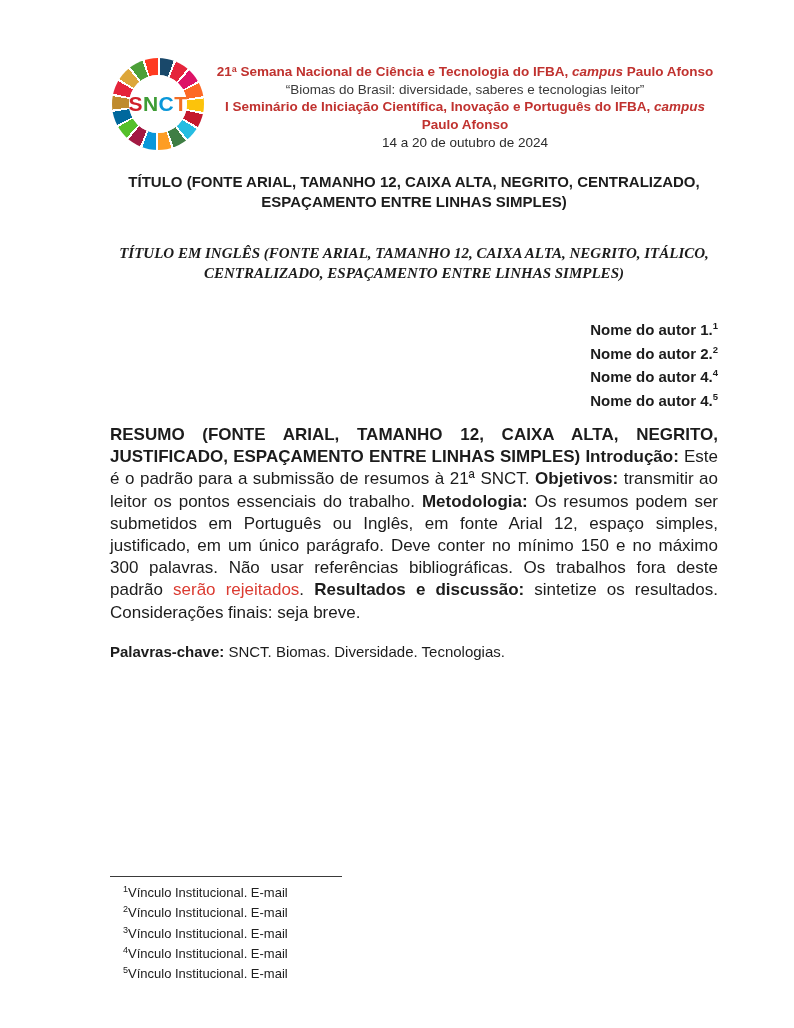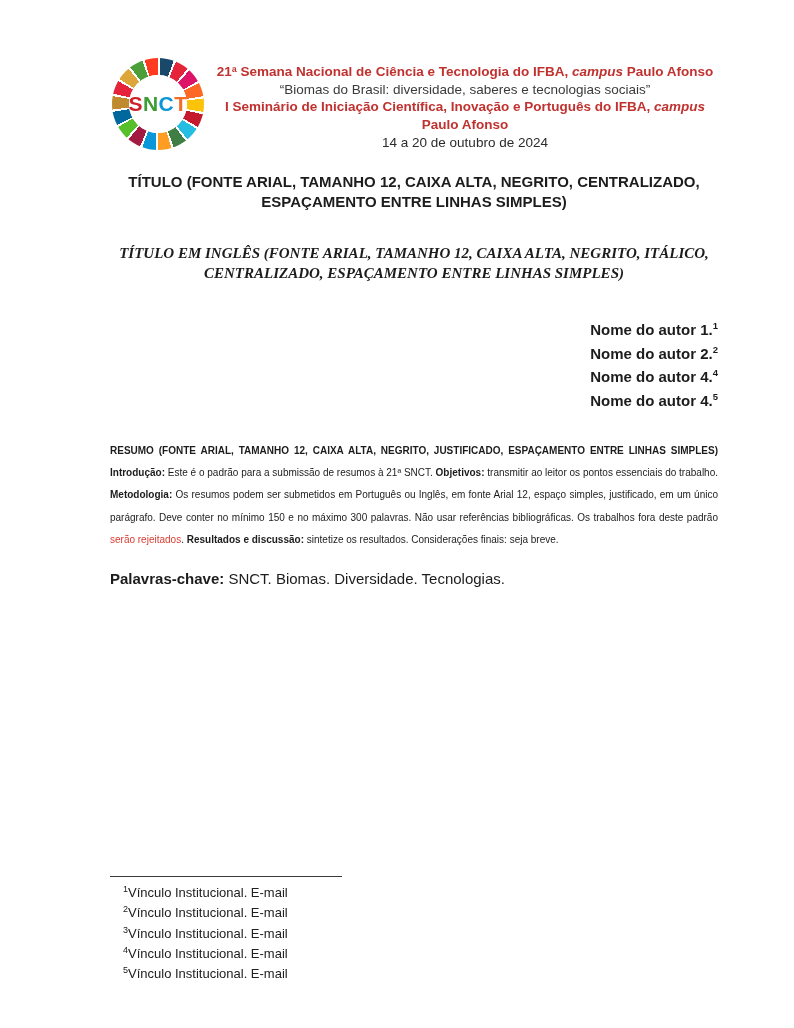--- a/index.html
+++ b/index.html
@@ -89,23 +89,23 @@
     margin: 33px 76px 0 110px;
     text-align: right;
     font-size: 15px;
     font-weight: bold;
     line-height: 19.5px;
   }
   .authors sup { font-size: 9.5px; font-weight: bold; }
 
   
   .abstract {
-    margin: 30px 76px 0 110px;
+    margin: 14px 76px 0 110px;
     text-align: justify;
-    font-size: 10px;
+    font-size: 17px;
     line-height: 22.2px;
   }
   .seg-bold { font-weight: bold; }
   .seg-italic { font-style: italic; }
   .seg-red { color: var(--alert-red); }
 
   
   .keywords {
     margin: 18px 76px 0 110px;
     font-size: 15px;
@@ -142,21 +142,21 @@
       <div class="logo" style="position: absolute; inset: 0px; background: conic-gradient(rgb(255, 255, 255) 0deg, rgb(255, 255, 255) 3deg, rgb(25, 72, 106) 3deg, rgb(25, 72, 106) 20deg, rgb(255, 255, 255) 20deg, rgb(255, 255, 255) 23deg, rgb(229, 36, 59) 23deg, rgb(229, 36, 59) 40deg, rgb(255, 255, 255) 40deg, rgb(255, 255, 255) 43deg, rgb(221, 19, 103) 43deg, rgb(221, 19, 103) 60deg, rgb(255, 255, 255) 60deg, rgb(255, 255, 255) 63deg, rgb(253, 105, 37) 63deg, rgb(253, 105, 37) 80deg, rgb(255, 255, 255) 80deg, rgb(255, 255, 255) 83deg, rgb(252, 195, 11) 83deg, rgb(252, 195, 11) 100deg, rgb(255, 255, 255) 100deg, rgb(255, 255, 255) 103deg, rgb(197, 25, 45) 103deg, rgb(197, 25, 45) 120deg, rgb(255, 255, 255) 120deg, rgb(255, 255, 255) 123deg, rgb(38, 189, 226) 123deg, rgb(38, 189, 226) 140deg, rgb(255, 255, 255) 140deg, rgb(255, 255, 255) 143deg, rgb(63, 126, 68) 143deg, rgb(63, 126, 68) 160deg, rgb(255, 255, 255) 160deg, rgb(255, 255, 255) 163deg, rgb(253, 157, 36) 163deg, rgb(253, 157, 36) 180deg, rgb(255, 255, 255) 180deg, rgb(255, 255, 255) 183deg, rgb(10, 151, 217) 183deg, rgb(10, 151, 217) 200deg, rgb(255, 255, 255) 200deg, rgb(255, 255, 255) 203deg, rgb(162, 25, 66) 203deg, rgb(162, 25, 66) 220deg, rgb(255, 255, 255) 220deg, rgb(255, 255, 255) 223deg, rgb(86, 192, 43) 223deg, rgb(86, 192, 43) 240deg, rgb(255, 255, 255) 240deg, rgb(255, 255, 255) 243deg, rgb(0, 104, 157) 243deg, rgb(0, 104, 157) 260deg, rgb(255, 255, 255) 260deg, rgb(255, 255, 255) 263deg, rgb(191, 139, 46) 263deg, rgb(191, 139, 46) 280deg, rgb(255, 255, 255) 280deg, rgb(255, 255, 255) 283deg, rgb(229, 36, 59) 283deg, rgb(229, 36, 59) 300deg, rgb(255, 255, 255) 300deg, rgb(255, 255, 255) 303deg, rgb(221, 166, 58) 303deg, rgb(221, 166, 58) 320deg, rgb(255, 255, 255) 320deg, rgb(255, 255, 255) 323deg, rgb(76, 159, 56) 323deg, rgb(76, 159, 56) 340deg, rgb(255, 255, 255) 340deg, rgb(255, 255, 255) 343deg, rgb(255, 58, 33) 343deg, rgb(255, 58, 33) 360deg);"></div>
       <div class="logo-text">
           <span style="color: rgb(208, 32, 41);">S</span>
           <span style="color: rgb(62, 156, 53);">N</span>
           <span style="color: rgb(10, 151, 217);">C</span>
           <span style="color: rgb(243, 109, 37);">T</span>
         </div>
     </div>
     <div class="header-text">
       <div class="hdr-red"><span>21ª Semana Nacional de Ciência e Tecnologia do IFBA, </span><span class="seg-italic">campus</span><span> Paulo Afonso</span></div>
-      <div class="hdr-sub">“Biomas do Brasil: diversidade, saberes e tecnologias sociais”</div>
+      <div class="hdr-sub">“Biomas do Brasil: diversidade, saberes e tecnologias leitor”</div>
       <div class="hdr-red"><span>I Seminário de Iniciação Científica, Inovação e Português do IFBA, </span><span class="seg-italic">campus</span><span> Paulo Afonso</span></div>
       <div class="hdr-date">14 a 20 de outubro de 2024</div>
     </div>
   </div>
 
   <h1 class="title-pt">TÍTULO (FONTE ARIAL, TAMANHO 12, CAIXA ALTA, NEGRITO, CENTRALIZADO, ESPAÇAMENTO ENTRE LINHAS SIMPLES)</h1>
   <h2 class="title-en">TÍTULO EM INGLÊS (FONTE ARIAL, TAMANHO 12, CAIXA ALTA, NEGRITO, ITÁLICO, CENTRALIZADO, ESPAÇAMENTO ENTRE LINHAS SIMPLES)</h2>
 
   <div class="authors">
     <div><span>Nome do autor 1.</span><sup>1</sup></div>

